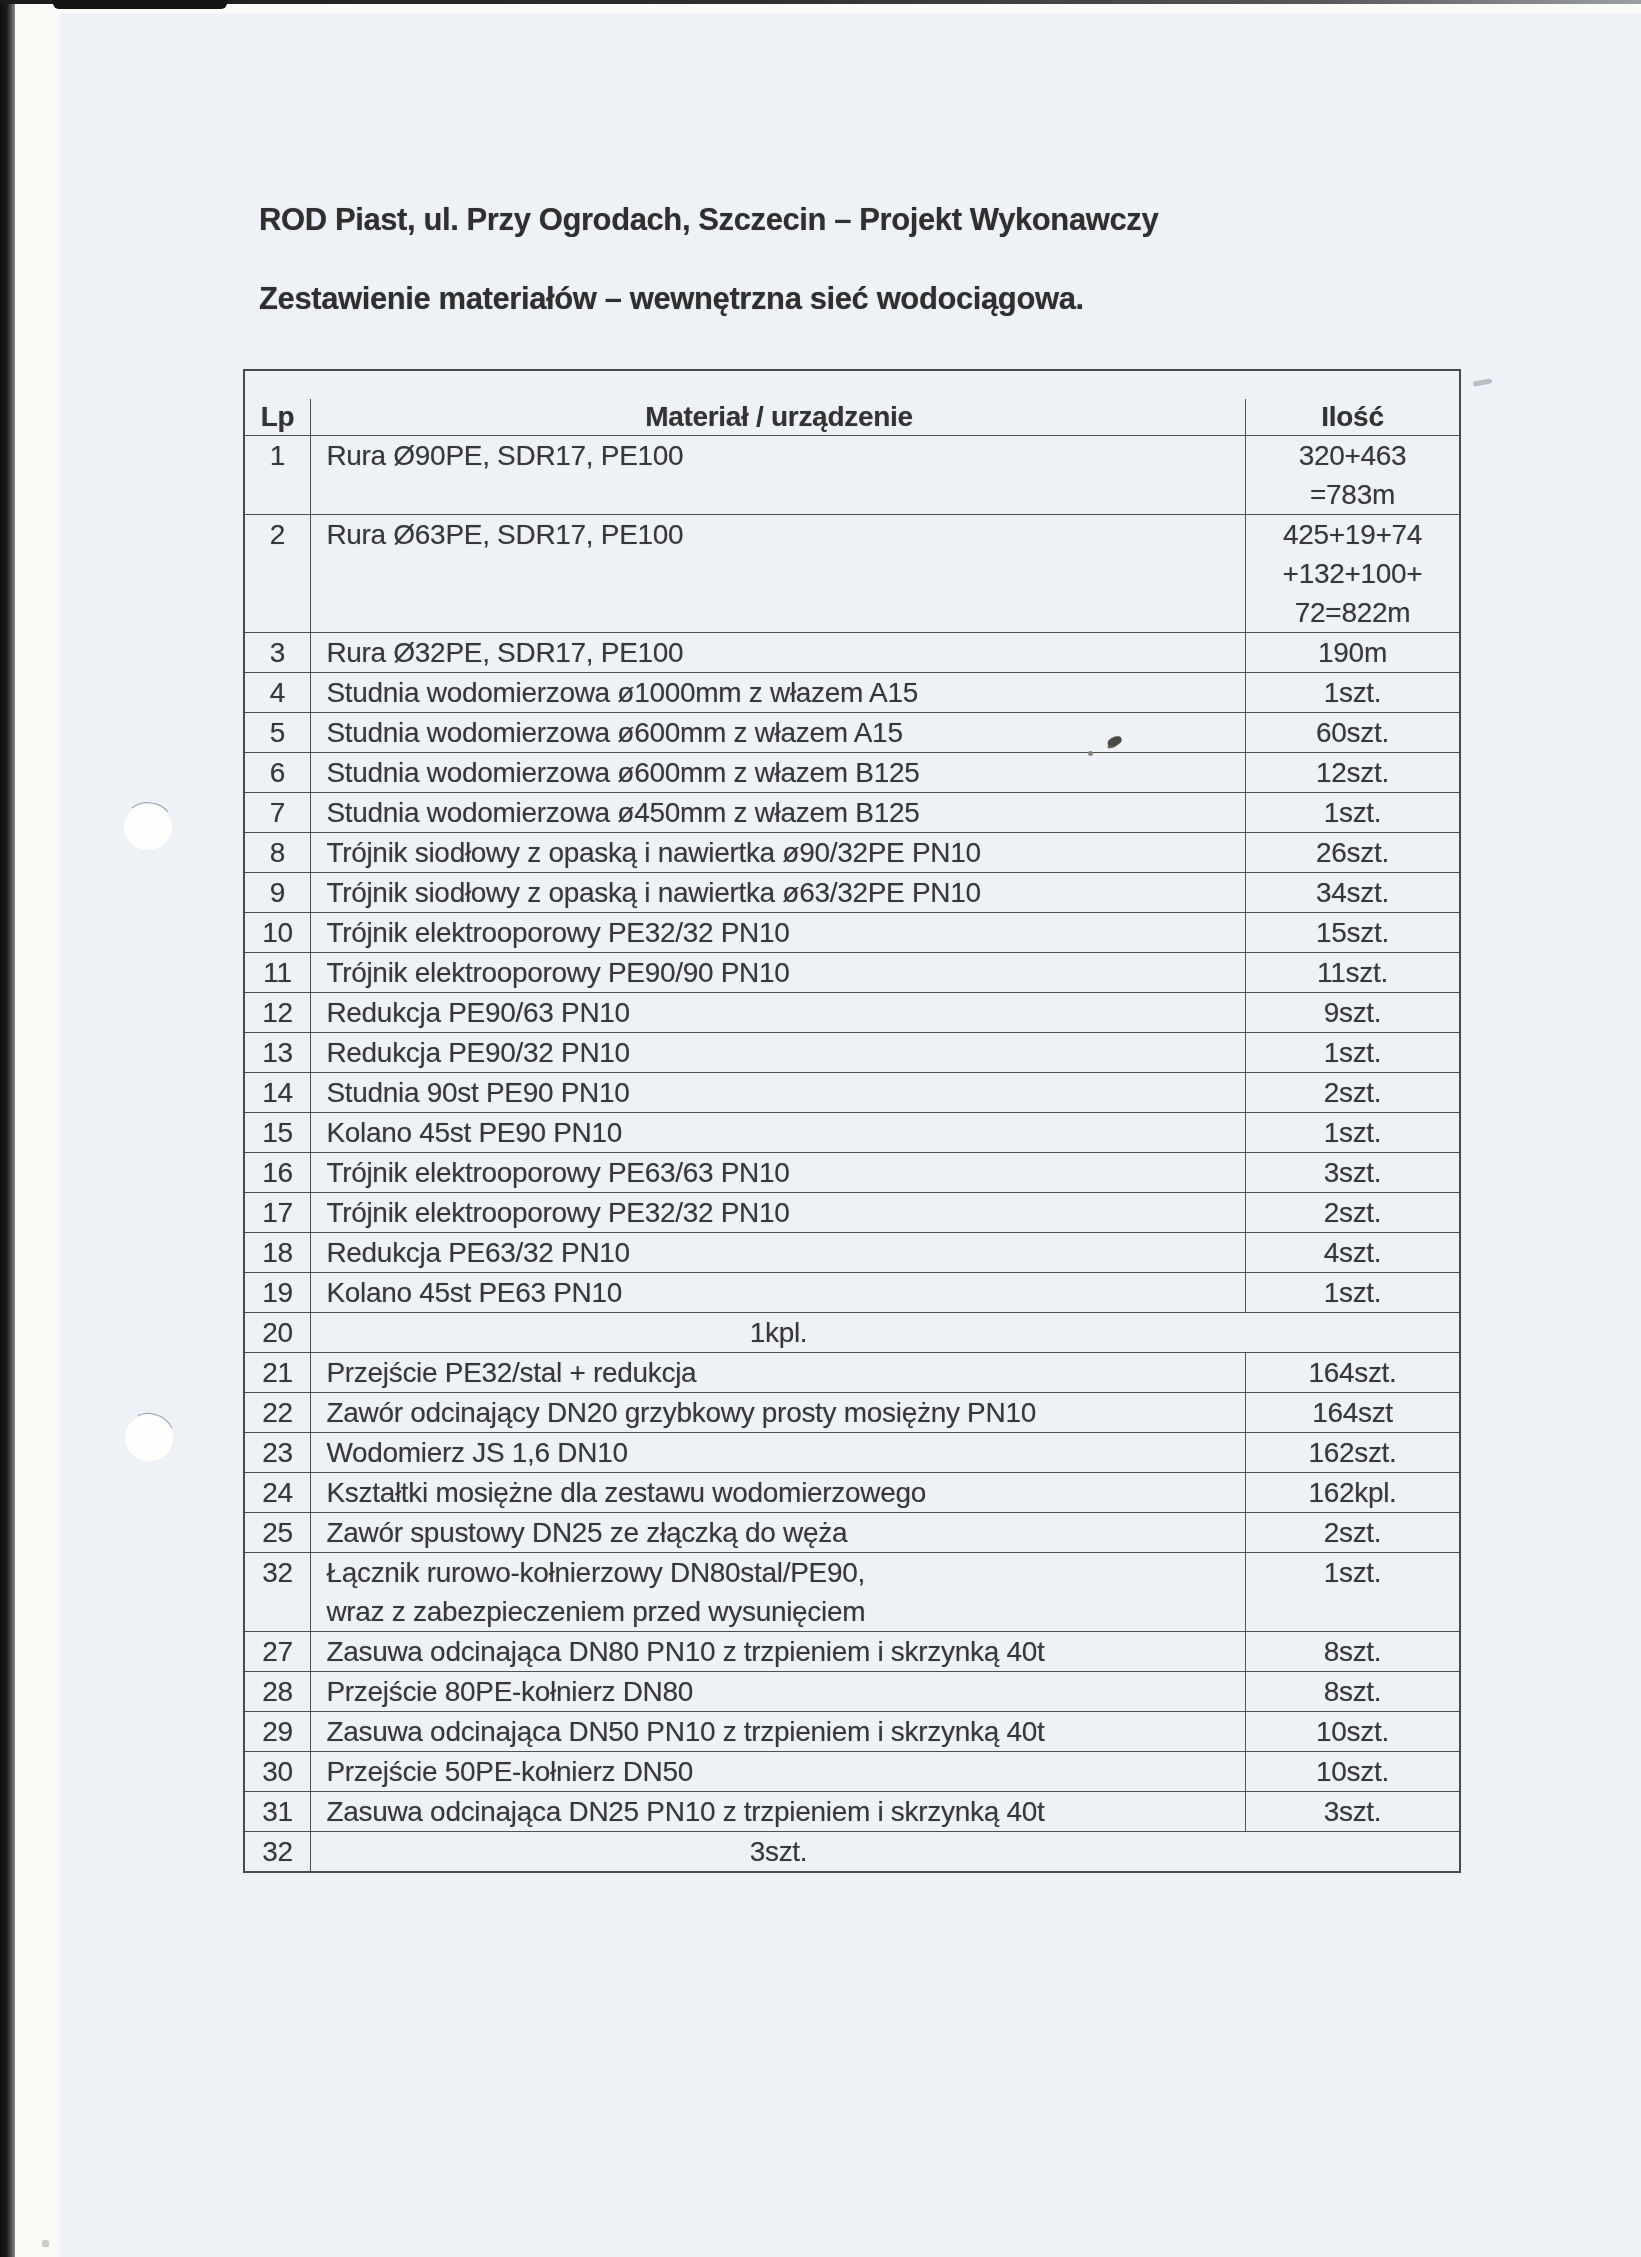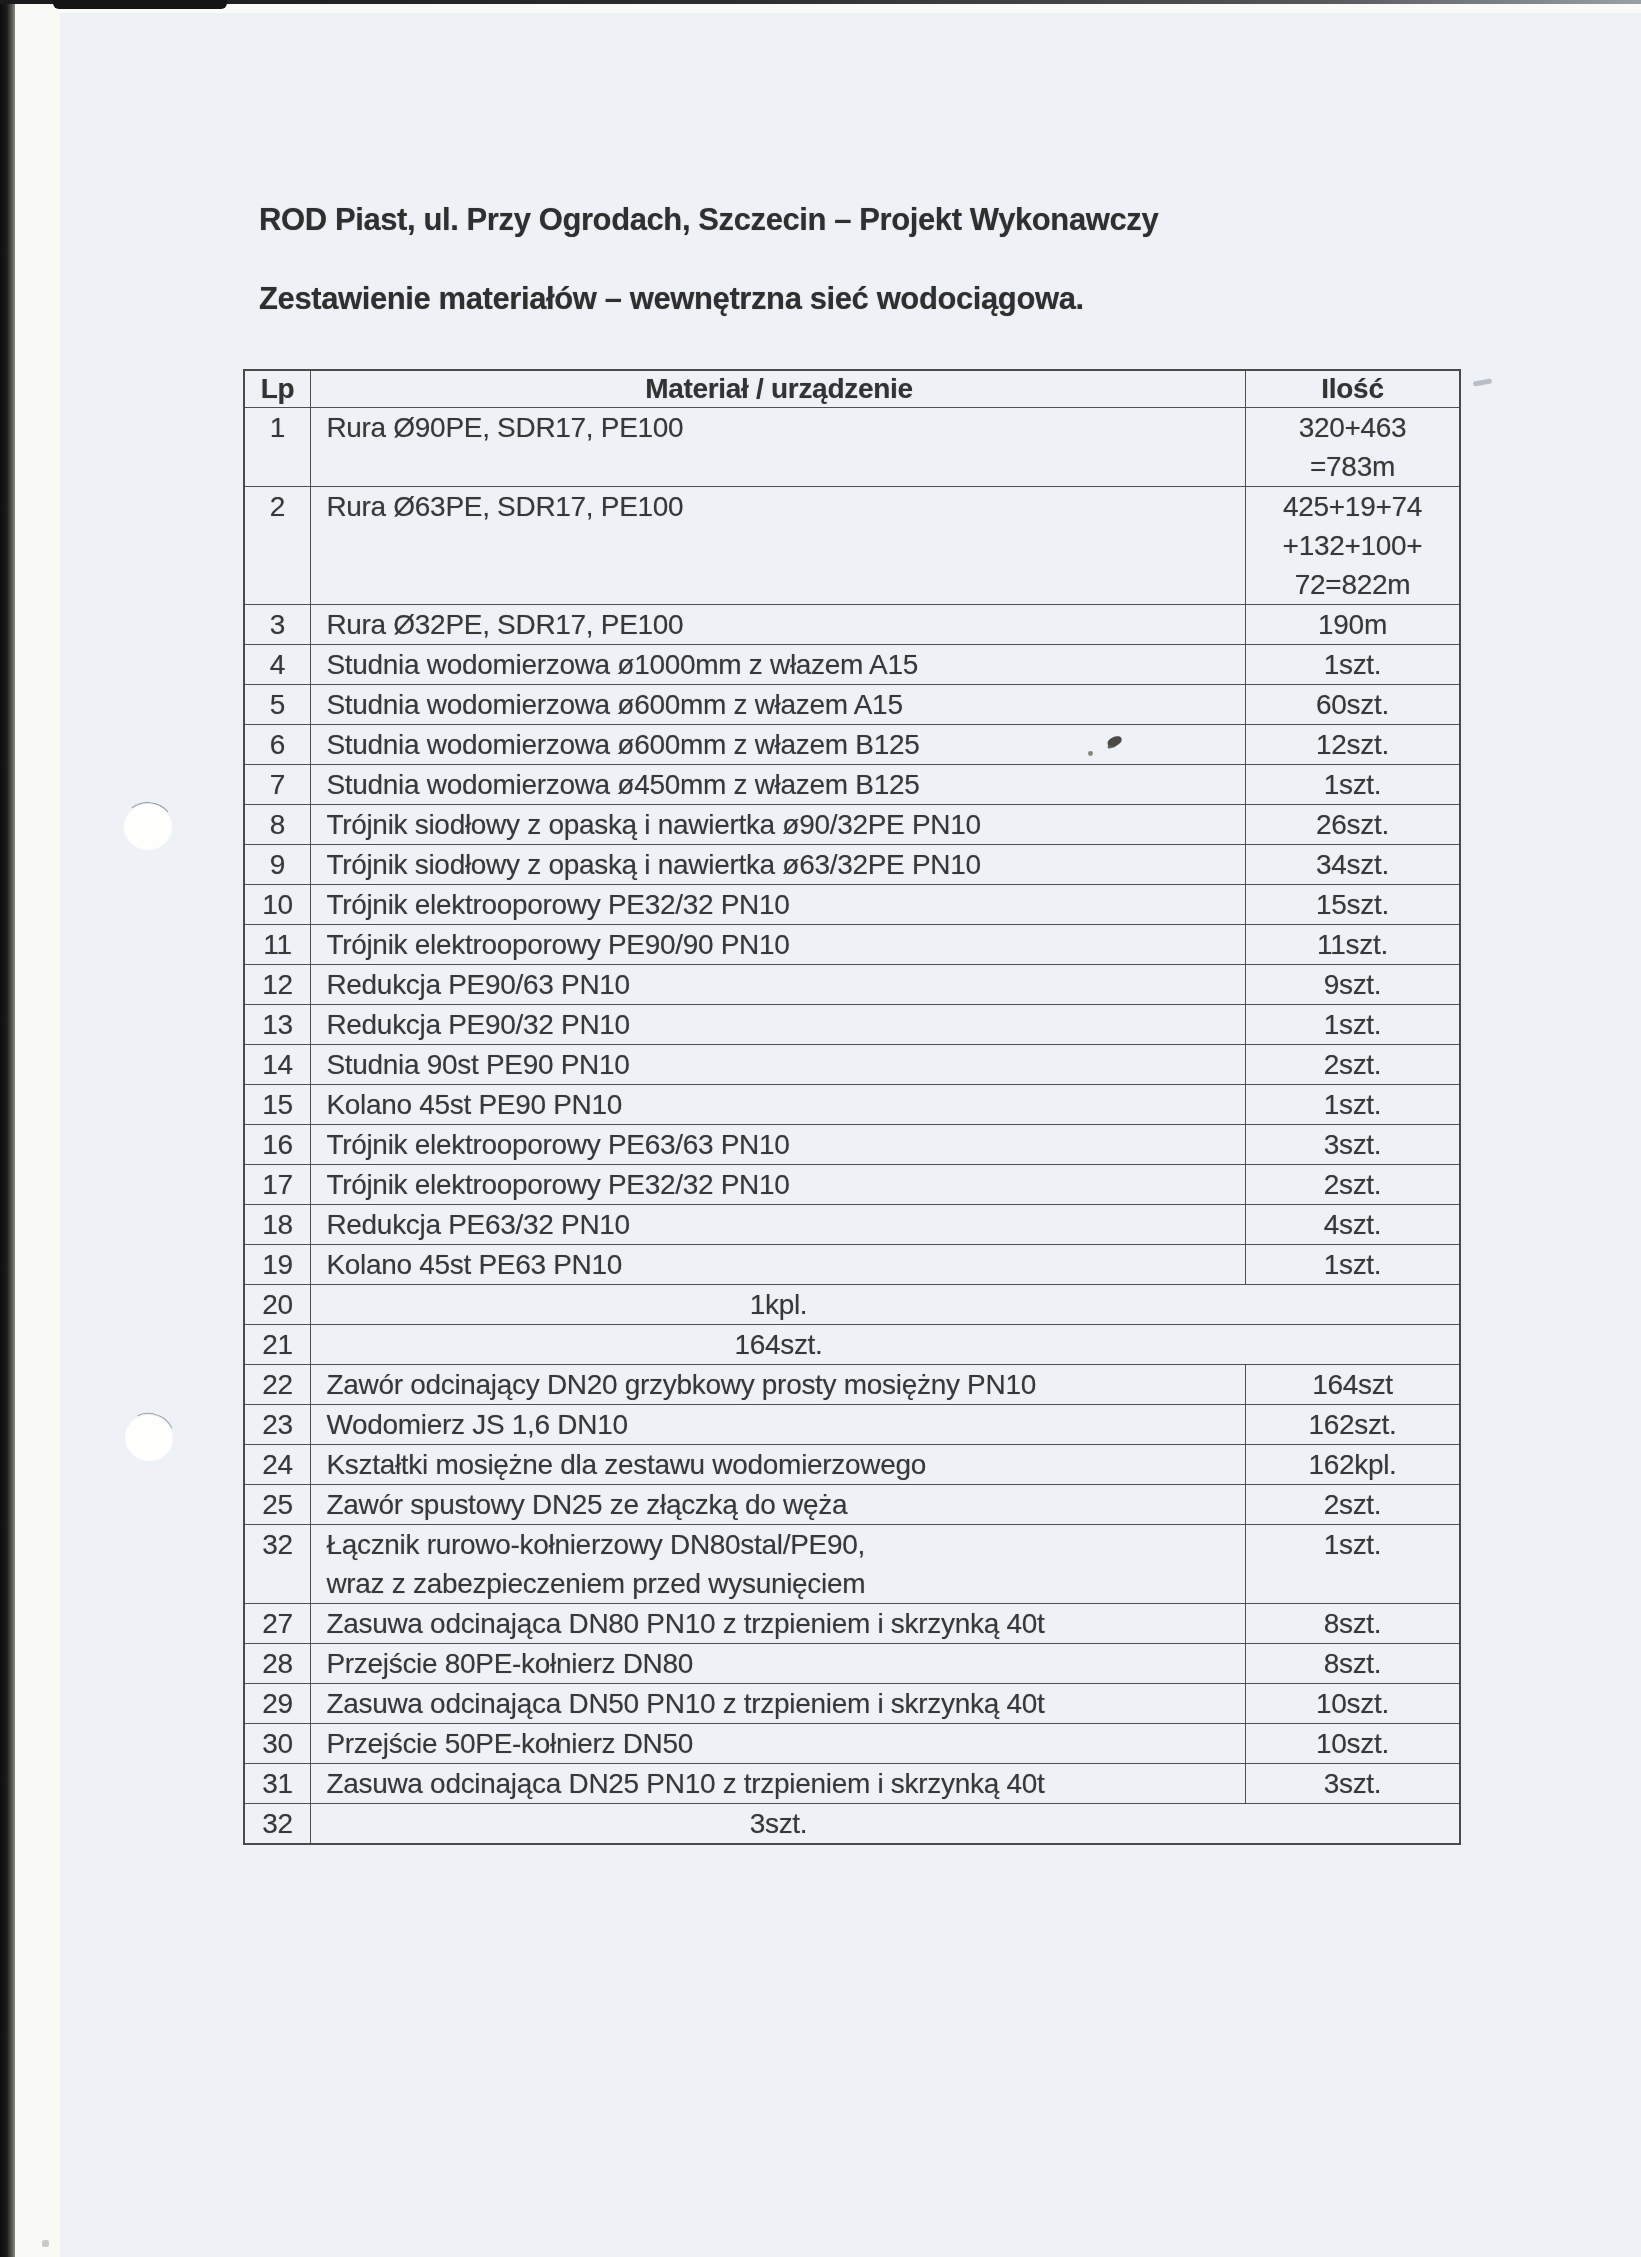--- a/index.html
+++ b/index.html
@@ -51,21 +51,21 @@
     color:#383838;font-size:28px;letter-spacing:-0.3px;
     text-shadow:0 0 1px rgba(56,56,56,0.4);
   }
   .trow{display:grid;grid-template-columns:66px 935px 1fr;box-sizing:border-box;}
   .trow + .trow{border-top:1.9px solid #4f4f4f;}
   .cell{min-height:39px;line-height:39px;white-space:pre-line;box-sizing:border-box;}
   .cell.lp{border-right:1.9px solid #4f4f4f;text-align:center;}
   .cell.mat{border-right:1.9px solid #4f4f4f;padding:0 13.5px 0 15.4px;text-align:left;}
   .cell.qty{text-align:center;padding:0 3.9px;}
   .head{font-weight:bold;}
-  .head .cell{min-height:36px;line-height:36px;text-align:center;color:#333;}
+  .head .cell{min-height:36px;line-height:36px;text-align:center;color:#333;margin-top:28px;}
   .cell.mat.justify{text-align:justify;text-align-last:justify;}
 
   
   .artifact{position:absolute;}
   .artifact-dash{
     left:1473px;top:380px;width:19.3px;height:4.8px;background:#b9bec6;
     border-radius:3.9px;transform:rotate(-10deg);
   }
   .artifact-blob{
     left:1107px;top:737px;width:14.5px;height:8.7px;background:#4c4a45;
@@ -200,20 +200,21 @@
         <div class="cell lp">19</div>
         <div class="cell mat">Kolano 45st PE63 PN10</div>
         <div class="cell qty">1szt.</div>
       </div>
       <div class="trow">
         <div class="cell lp">20</div>
         <div class="cell qty">1kpl.</div>
       </div>
       <div class="trow">
         <div class="cell lp">21</div>
+        <div class="cell mat">Przejście PE32/stal + redukcja</div>
         <div class="cell qty">164szt.</div>
       </div>
       <div class="trow">
         <div class="cell lp">22</div>
         <div class="cell mat">Zawór odcinający DN20 grzybkowy prosty mosiężny PN10</div>
         <div class="cell qty">164szt</div>
       </div>
       <div class="trow">
         <div class="cell lp">23</div>
         <div class="cell mat">Wodomierz JS 1,6 DN10</div>

